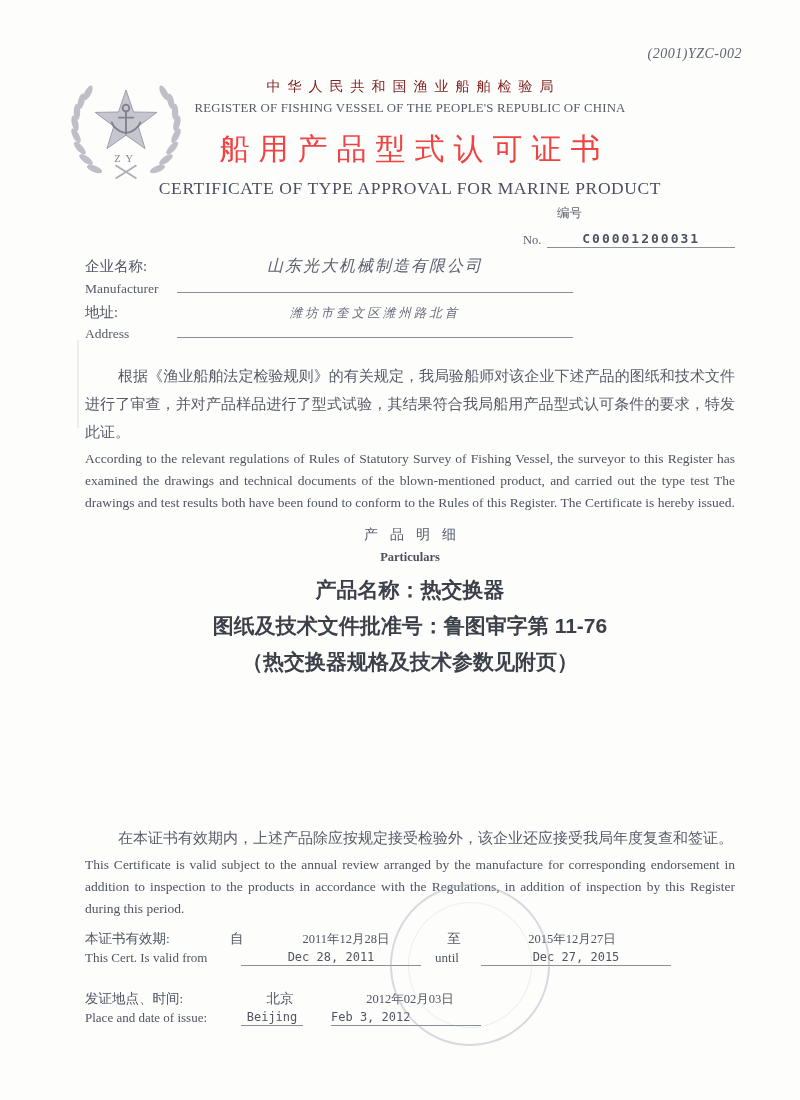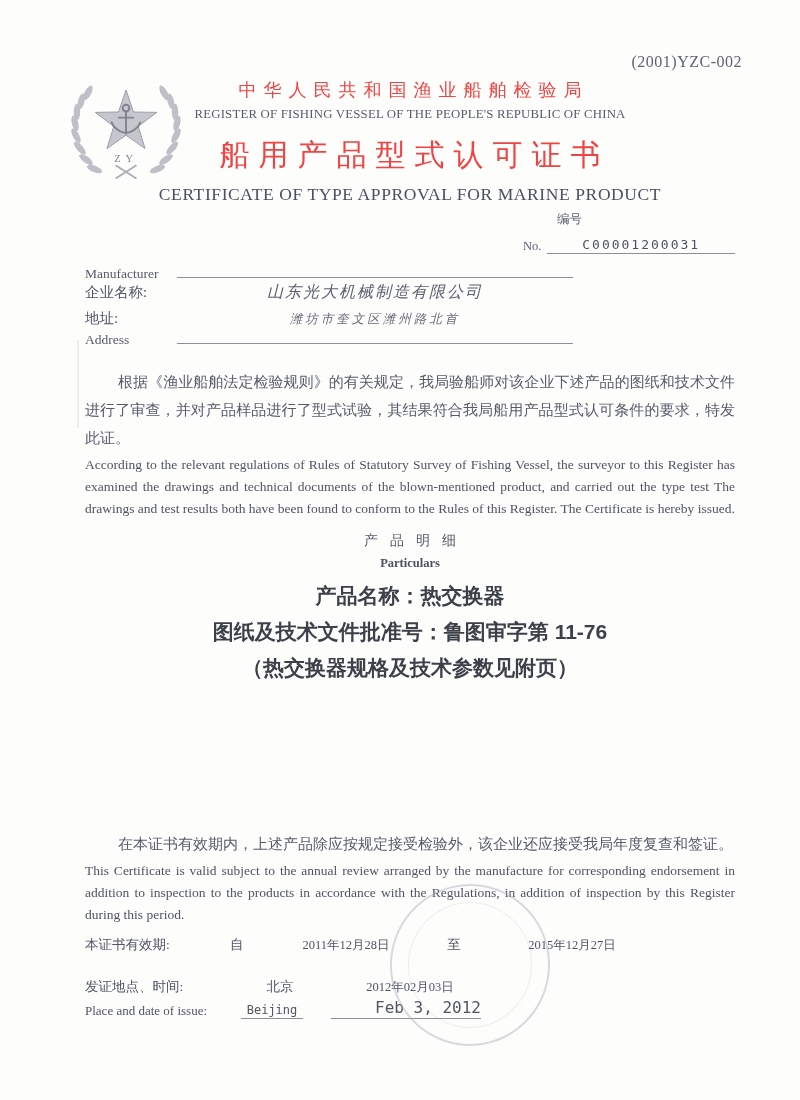--- a/index.html
+++ b/index.html
@@ -1,35 +1,35 @@
 <!DOCTYPE html>
 <html><head>
 <meta charset="utf-8">
 <style>
   html,body{margin:0;padding:0;background:#ffffff;}
   .page{position:relative;width:800px;height:1100px;background:#fdfdfc;overflow:hidden;
         font-family:"Liberation Serif",serif;color:#505562;}
   .content{margin:0 65px 0 85px;}
 
-  .doc-code{position:absolute;top:53px;right:58px;font-size:16px;color:#5e6370;letter-spacing:.5px;}
+  .doc-code{position:absolute;top:46px;right:58px;font-size:14px;color:#5e6370;letter-spacing:.5px;font-style:italic;}
 
   .emblem{position:absolute;top:74px;left:66px;width:120px;height:112px;}
 
   .header{padding-top:78px;text-align:center;}
-  .authority-cn{font-size:18px;letter-spacing:7px;color:#ef4444;text-indent:7px;}
+  .authority-cn{font-size:14px;letter-spacing:7px;color:#7f1d1d;text-indent:7px;}
   .authority-en{font-size:12.8px;margin-top:5px;color:#555b68;letter-spacing:.2px;}
   .title-cn{font-size:30px;letter-spacing:9px;margin-top:13px;color:#ef4444;text-indent:9px;}
   .title-en{font-size:17.5px;margin-top:8px;letter-spacing:.6px;color:#4a5060;}
 
   .serial{width:212px;margin:6px 0 0 auto;font-size:12.5px;color:#5a5f6c;}
   .serial-cn{margin-left:34px;}
   .serial-row{display:flex;align-items:flex-end;margin-top:9px;}
   .serial-line{flex:1;border-bottom:1px solid #8a8f9c;text-align:center;
                font-family:"DejaVu Sans Mono",monospace;font-size:13px;letter-spacing:2px;
-               padding-bottom:1px;color:#4c5260;margin-left:6px;}
+               padding-bottom:1px;color:#4c5260;margin-left:6px;font-weight:bold;}
 
   .fields{margin-top:8px;}
   .f-row{display:flex;align-items:baseline;}
   .cn-label{width:92px;font-size:14.5px;color:#4f5563;flex:none;}
   .en-label{width:92px;font-size:13.5px;color:#565b68;flex:none;}
   .f-valzone{width:396px;text-align:center;flex:none;}
   .company-val{font-size:16px;letter-spacing:2px;color:#5b606e;font-style:italic;}
   .address-val{font-size:12.5px;letter-spacing:3px;color:#666b78;font-style:italic;}
   .f-underline{width:396px;border-bottom:1px solid #8a8f9c;height:15px;flex:none;}
   .f-gap{margin-top:6px;}
@@ -63,22 +63,22 @@
   .v-u2{width:190px;margin-left:8px;flex:none;border-bottom:1px solid #8a8f9c;text-align:center;
         font-family:"DejaVu Sans Mono",monospace;font-size:12px;padding-bottom:1px;}
 
   .issue-rows{margin-top:24px;font-size:13.5px;}
   .i-label{width:150px;flex:none;color:#4f5563;}
   .i-place-cn{width:90px;flex:none;text-align:center;}
   .i-date-cn{width:170px;flex:none;text-align:center;font-size:12.5px;}
   .i-elabel{width:150px;flex:none;font-size:13px;}
   .i-uplace{width:62px;margin-left:6px;flex:none;border-bottom:1px solid #8a8f9c;text-align:center;
             font-family:"DejaVu Sans Mono",monospace;font-size:12px;padding-bottom:1px;}
-  .i-udate{width:150px;margin-left:28px;flex:none;border-bottom:1px solid #8a8f9c;text-align:right;
-           font-family:"DejaVu Sans Mono",monospace;font-size:16px;padding-bottom:1px;}
+  .i-udate{width:150px;margin-left:28px;flex:none;border-bottom:1px solid #8a8f9c;text-align:left;
+           font-family:"DejaVu Sans Mono",monospace;font-size:12px;padding-bottom:1px;}
 
   .stamp{position:absolute;left:390px;top:884px;width:156px;height:158px;border-radius:50%;
          border:2px solid rgba(168,174,186,.45);transform:rotate(8deg);}
   .stamp-inner{position:absolute;left:16px;top:16px;right:16px;bottom:16px;border-radius:50%;
                border:1px solid rgba(168,174,186,.18);}
   .edge-mark{position:absolute;left:77px;top:340px;width:2px;height:88px;background:rgba(120,125,135,.12);}
 </style>
 </head>
 <body>
 
@@ -121,26 +121,26 @@
     <div class="serial">
       <div class="serial-cn">编号</div>
       <div class="serial-row">
         <span>No.</span>
         <span class="serial-line">C00001200031</span>
       </div>
     </div>
 
     <div class="fields">
       <div class="f-row">
+        <span class="cn-label">企业名称:</span>
+        <span class="f-valzone company-val">山东光大机械制造有限公司</span>
+      </div>
+      <div class="f-row">
         <span class="en-label">Manufacturer</span>
         <span class="f-underline"></span>
-      </div>
-      <div class="f-row">
-        <span class="cn-label">企业名称:</span>
-        <span class="f-valzone company-val">山东光大机械制造有限公司</span>
       </div>
       <div class="f-row f-gap">
         <span class="cn-label">地址:</span>
         <span class="f-valzone address-val">潍坊市奎文区潍州路北首</span>
       </div>
       <div class="f-row">
         <span class="en-label">Address</span>
         <span class="f-underline"></span>
       </div>
     </div>
@@ -162,20 +162,26 @@
     </div>
 
     <div class="v-rows">
       <div class="v-rowA">
         <span class="v-label">本证书有效期:</span>
         <span class="v-zi">自</span>
         <span class="v-date-cn1">2011年12月28日</span>
         <span class="v-zhi">至</span>
         <span class="v-date-cn2">2015年12月27日</span>
       </div>
+      <div class="v-rowB">
+        <span class="v-elabel">This Cert. Is valid from</span>
+        <span class="v-u1">Dec 28, 2011</span>
+        <span class="v-until">until</span>
+        <span class="v-u2">Dec 27, 2015</span>
+      </div>
     </div>
 
     <div class="issue-rows">
       <div class="v-rowA">
         <span class="i-label">发证地点、时间:</span>
         <span class="i-place-cn">北京</span>
         <span class="i-date-cn">2012年02月03日</span>
       </div>
       <div class="v-rowB">
         <span class="i-elabel">Place and date of issue:</span>

